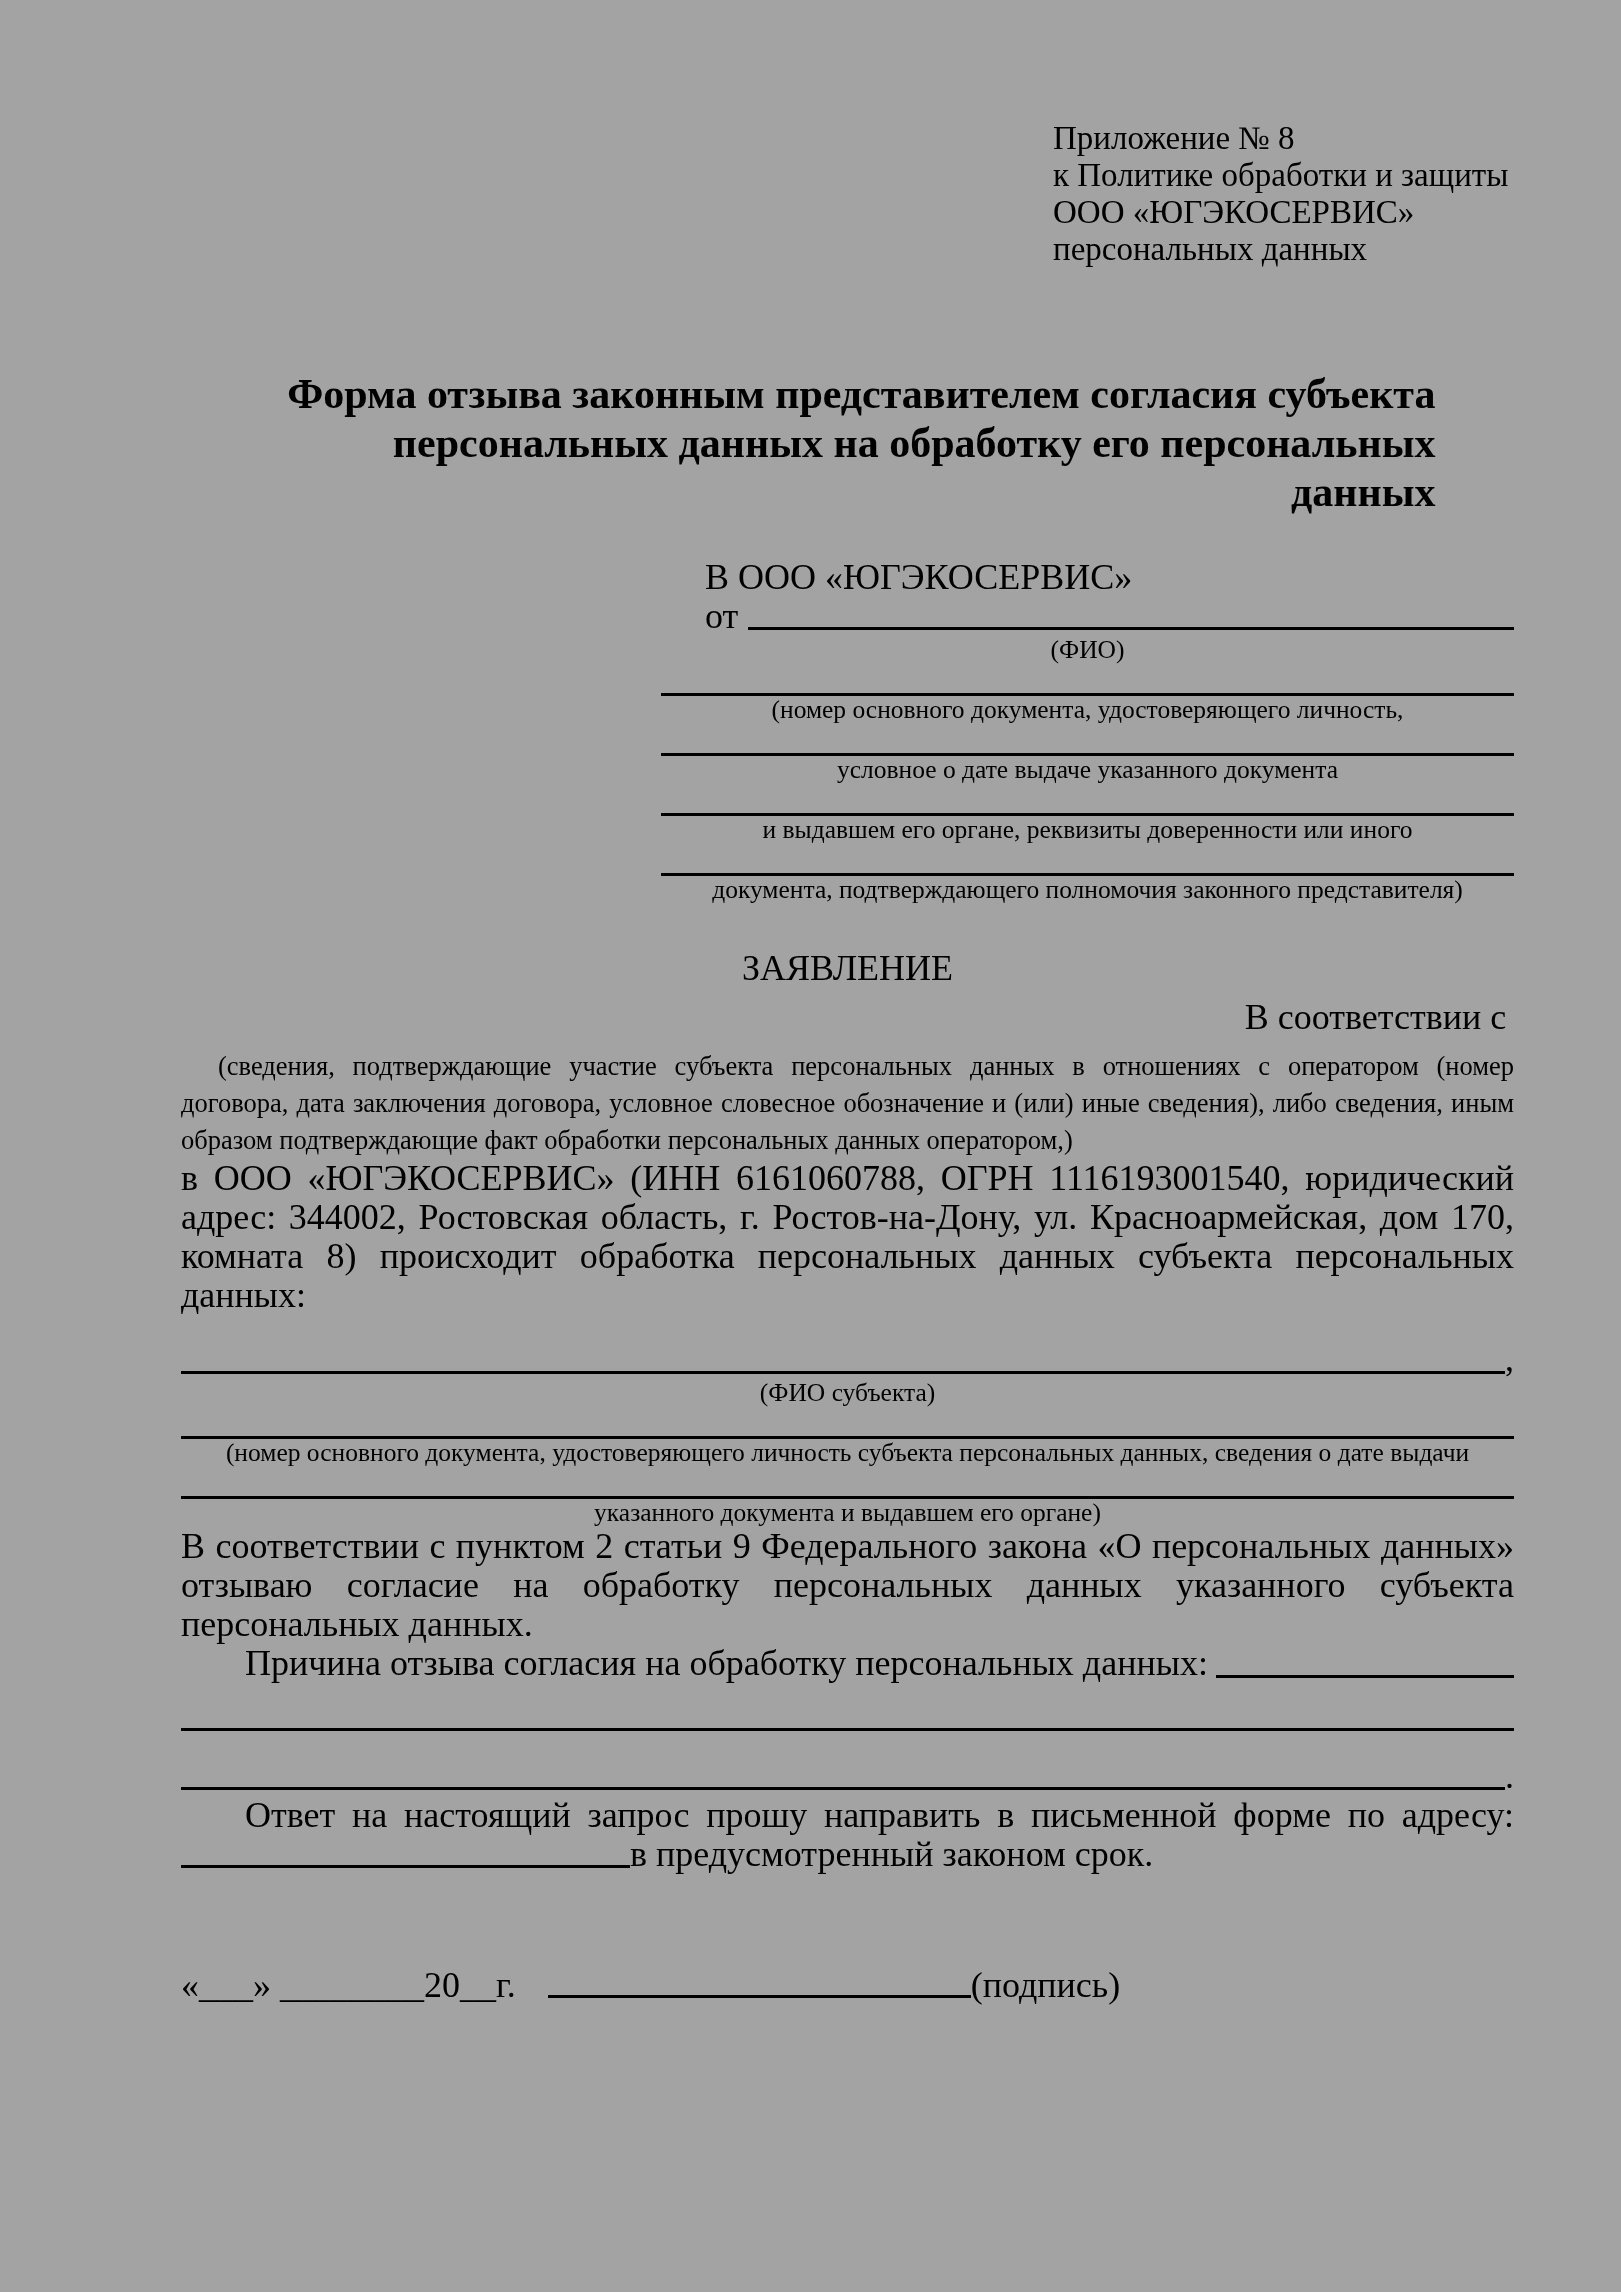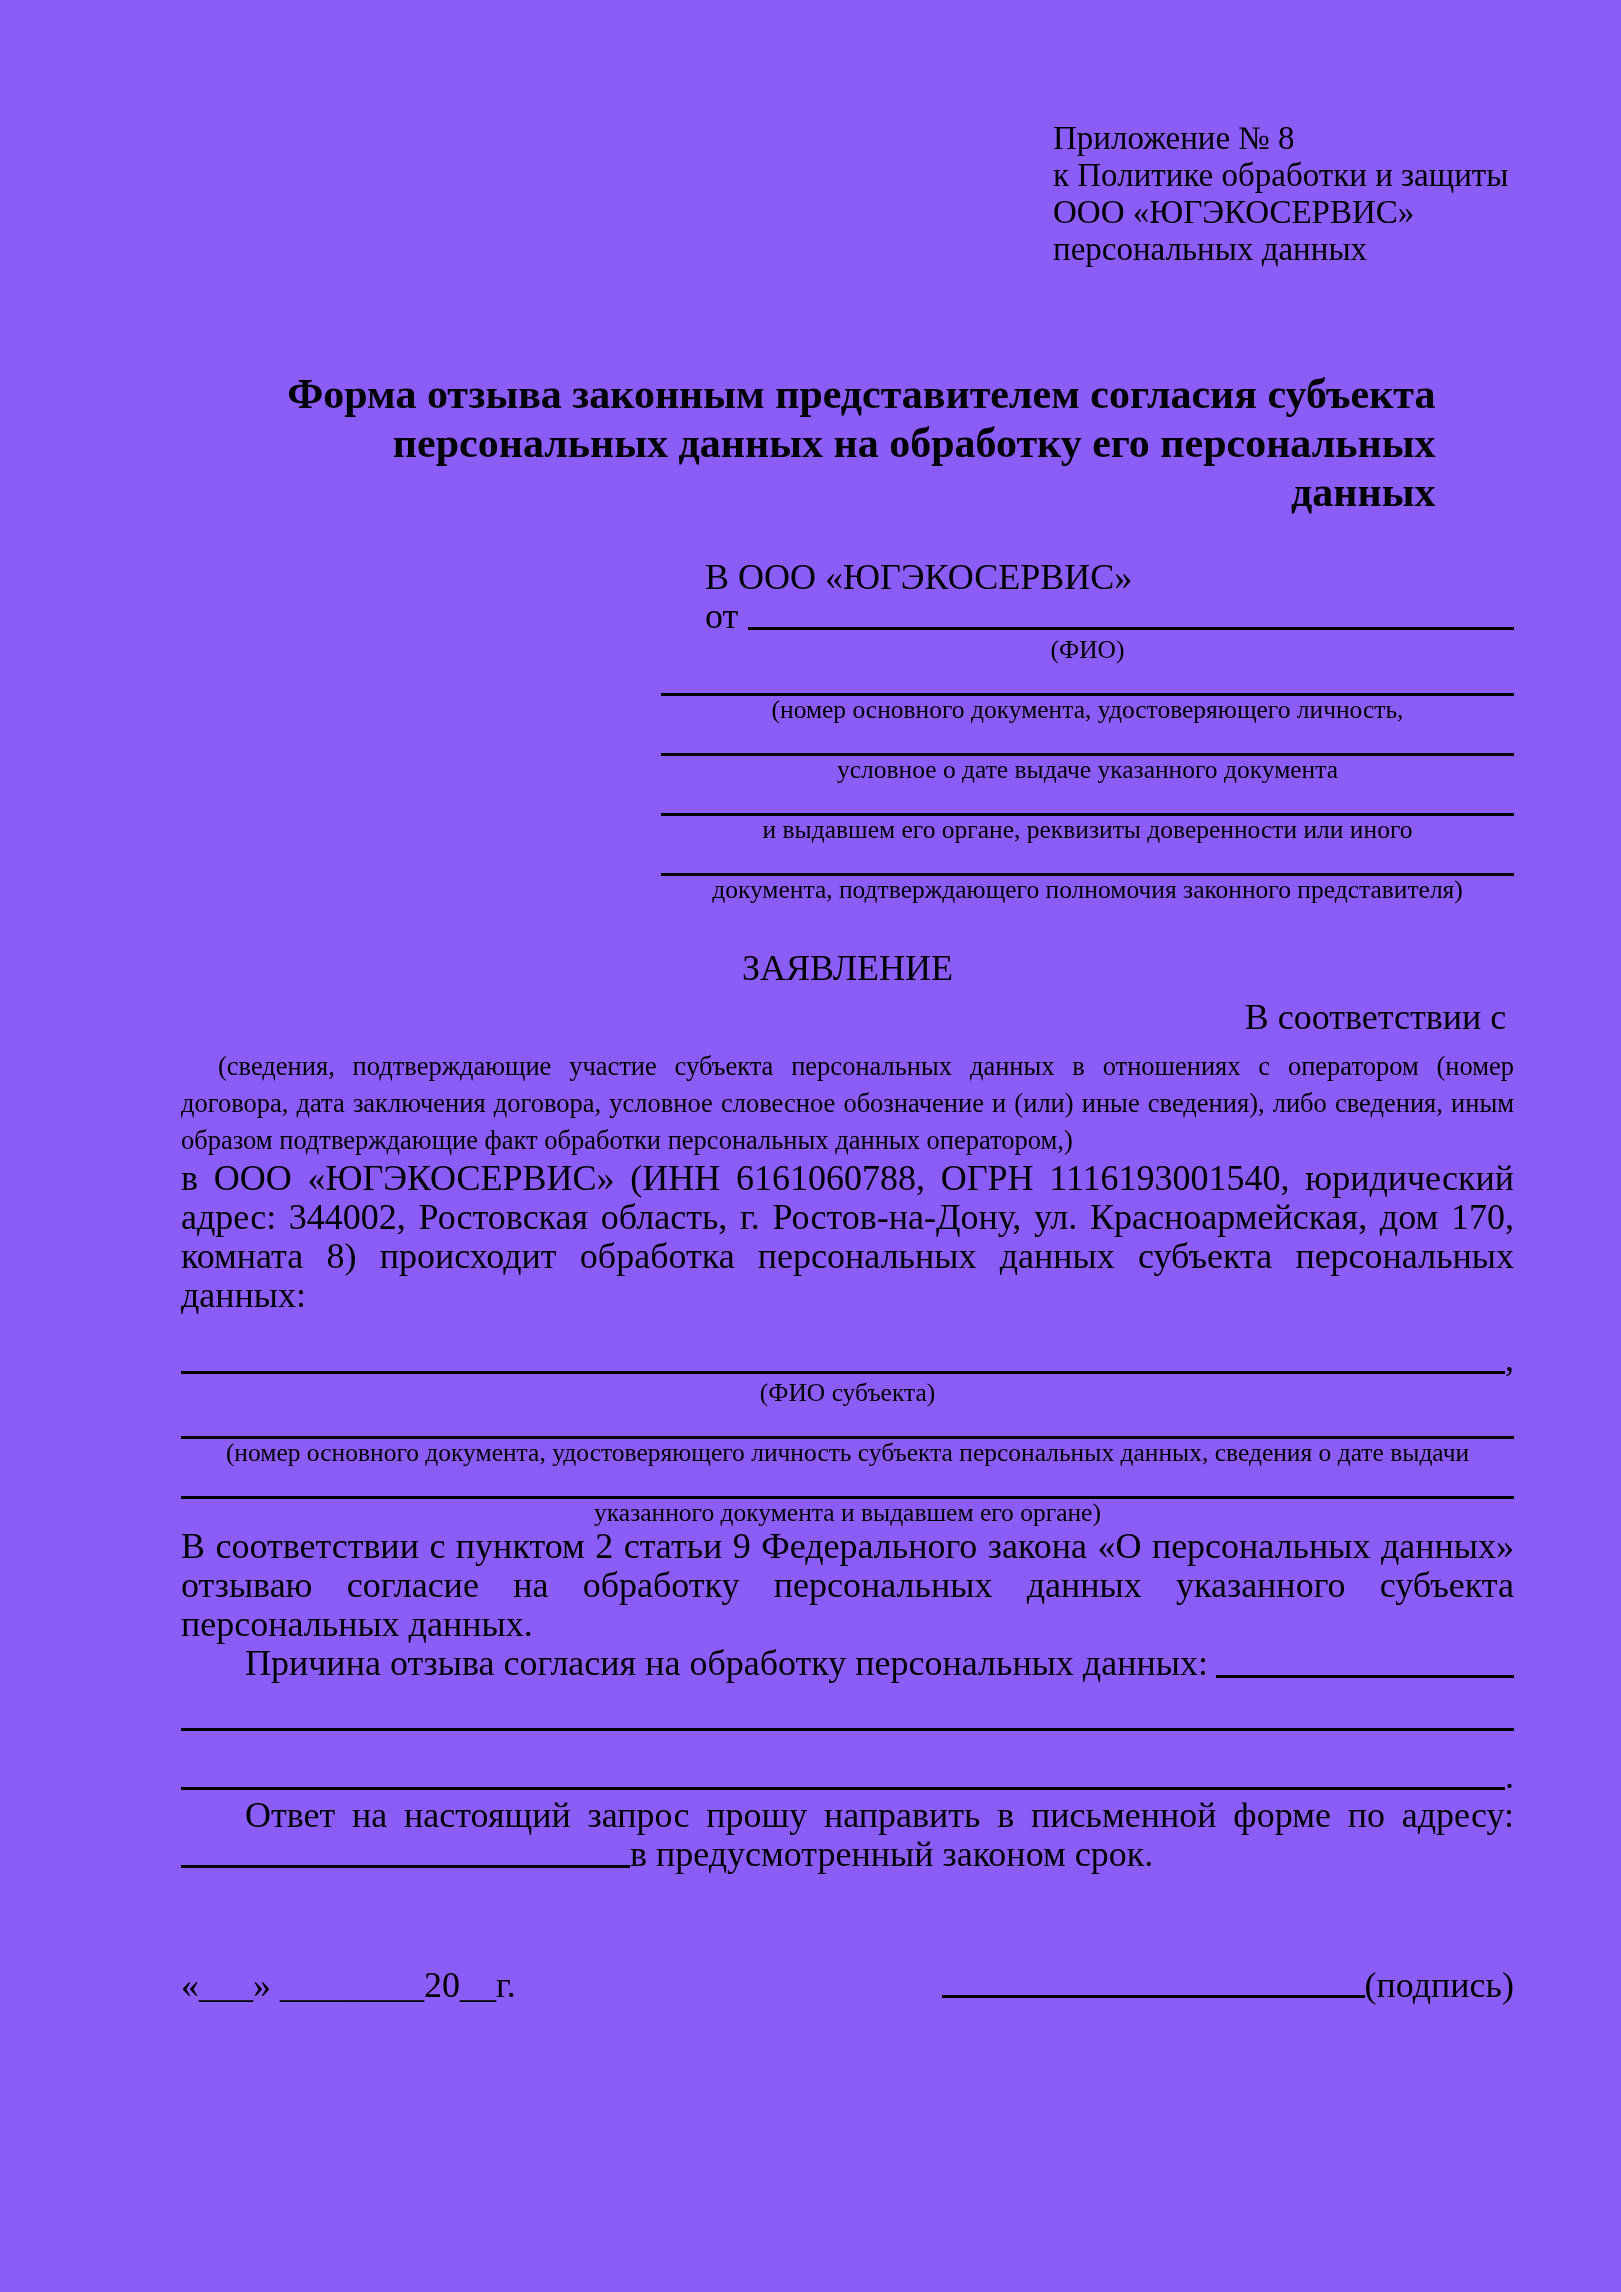--- a/index.html
+++ b/index.html
@@ -1,20 +1,20 @@
 <!DOCTYPE html>
 <html lang="ru"><head>
 <meta charset="utf-8">
 <style>
   html,body { margin:0; padding:0; background:#ffffff; }
   .page {
     position:relative;
     width:1621px; height:2293px;
     box-sizing:border-box;
-    background:#8b5cf6;
+    background:#a3a3a3;
     color:#000;
     font-family:"Liberation Serif","DejaVu Serif",serif;
     font-size:36px; line-height:39px;
     padding:120px 107px 0 181px;
     overflow:hidden;
   }
   
   .header-note { width:461px; margin-left:auto; font-size:33px; line-height:37px; }
   
   .title {
@@ -40,21 +40,21 @@
   .acc-row .label { margin-left:64px; margin-right:7.8px; white-space:nowrap; }
   .small-note { font-size:26.5px; line-height:37px; text-align:justify; text-indent:37px; margin:2px 0 0 0; }
   .para { text-align:justify; margin:0; }
   .indent { text-indent:64px; }
   .reason-row .label { margin-left:64px; margin-right:7.8px; white-space:nowrap; }
   .suffix { white-space:nowrap; }
   .justify-line { text-align:justify; text-align-last:justify; text-indent:64px; }
   .reply-row { display:flex; align-items:flex-end; }
   .rule-short { width:449px; border-bottom:3.9px solid #000; margin-bottom:5.9px; height:0; }
   
-  .sign-row { display:flex; justify-content:space-between; align-items:flex-end; margin-top:92px;gap:32px; }
+  .sign-row { display:flex; align-items:flex-end; margin-top:92px;gap:32px; }
   .sign-right { display:flex; align-items:flex-end; }
   .sign-rule { width:423px; border-bottom:3.9px solid #000; margin-bottom:6.9px; height:0; }
 </style>
 </head>
 <body>
 
 <div class="page">
 
   <div class="header-note">
     <div>Приложение № 8</div>

